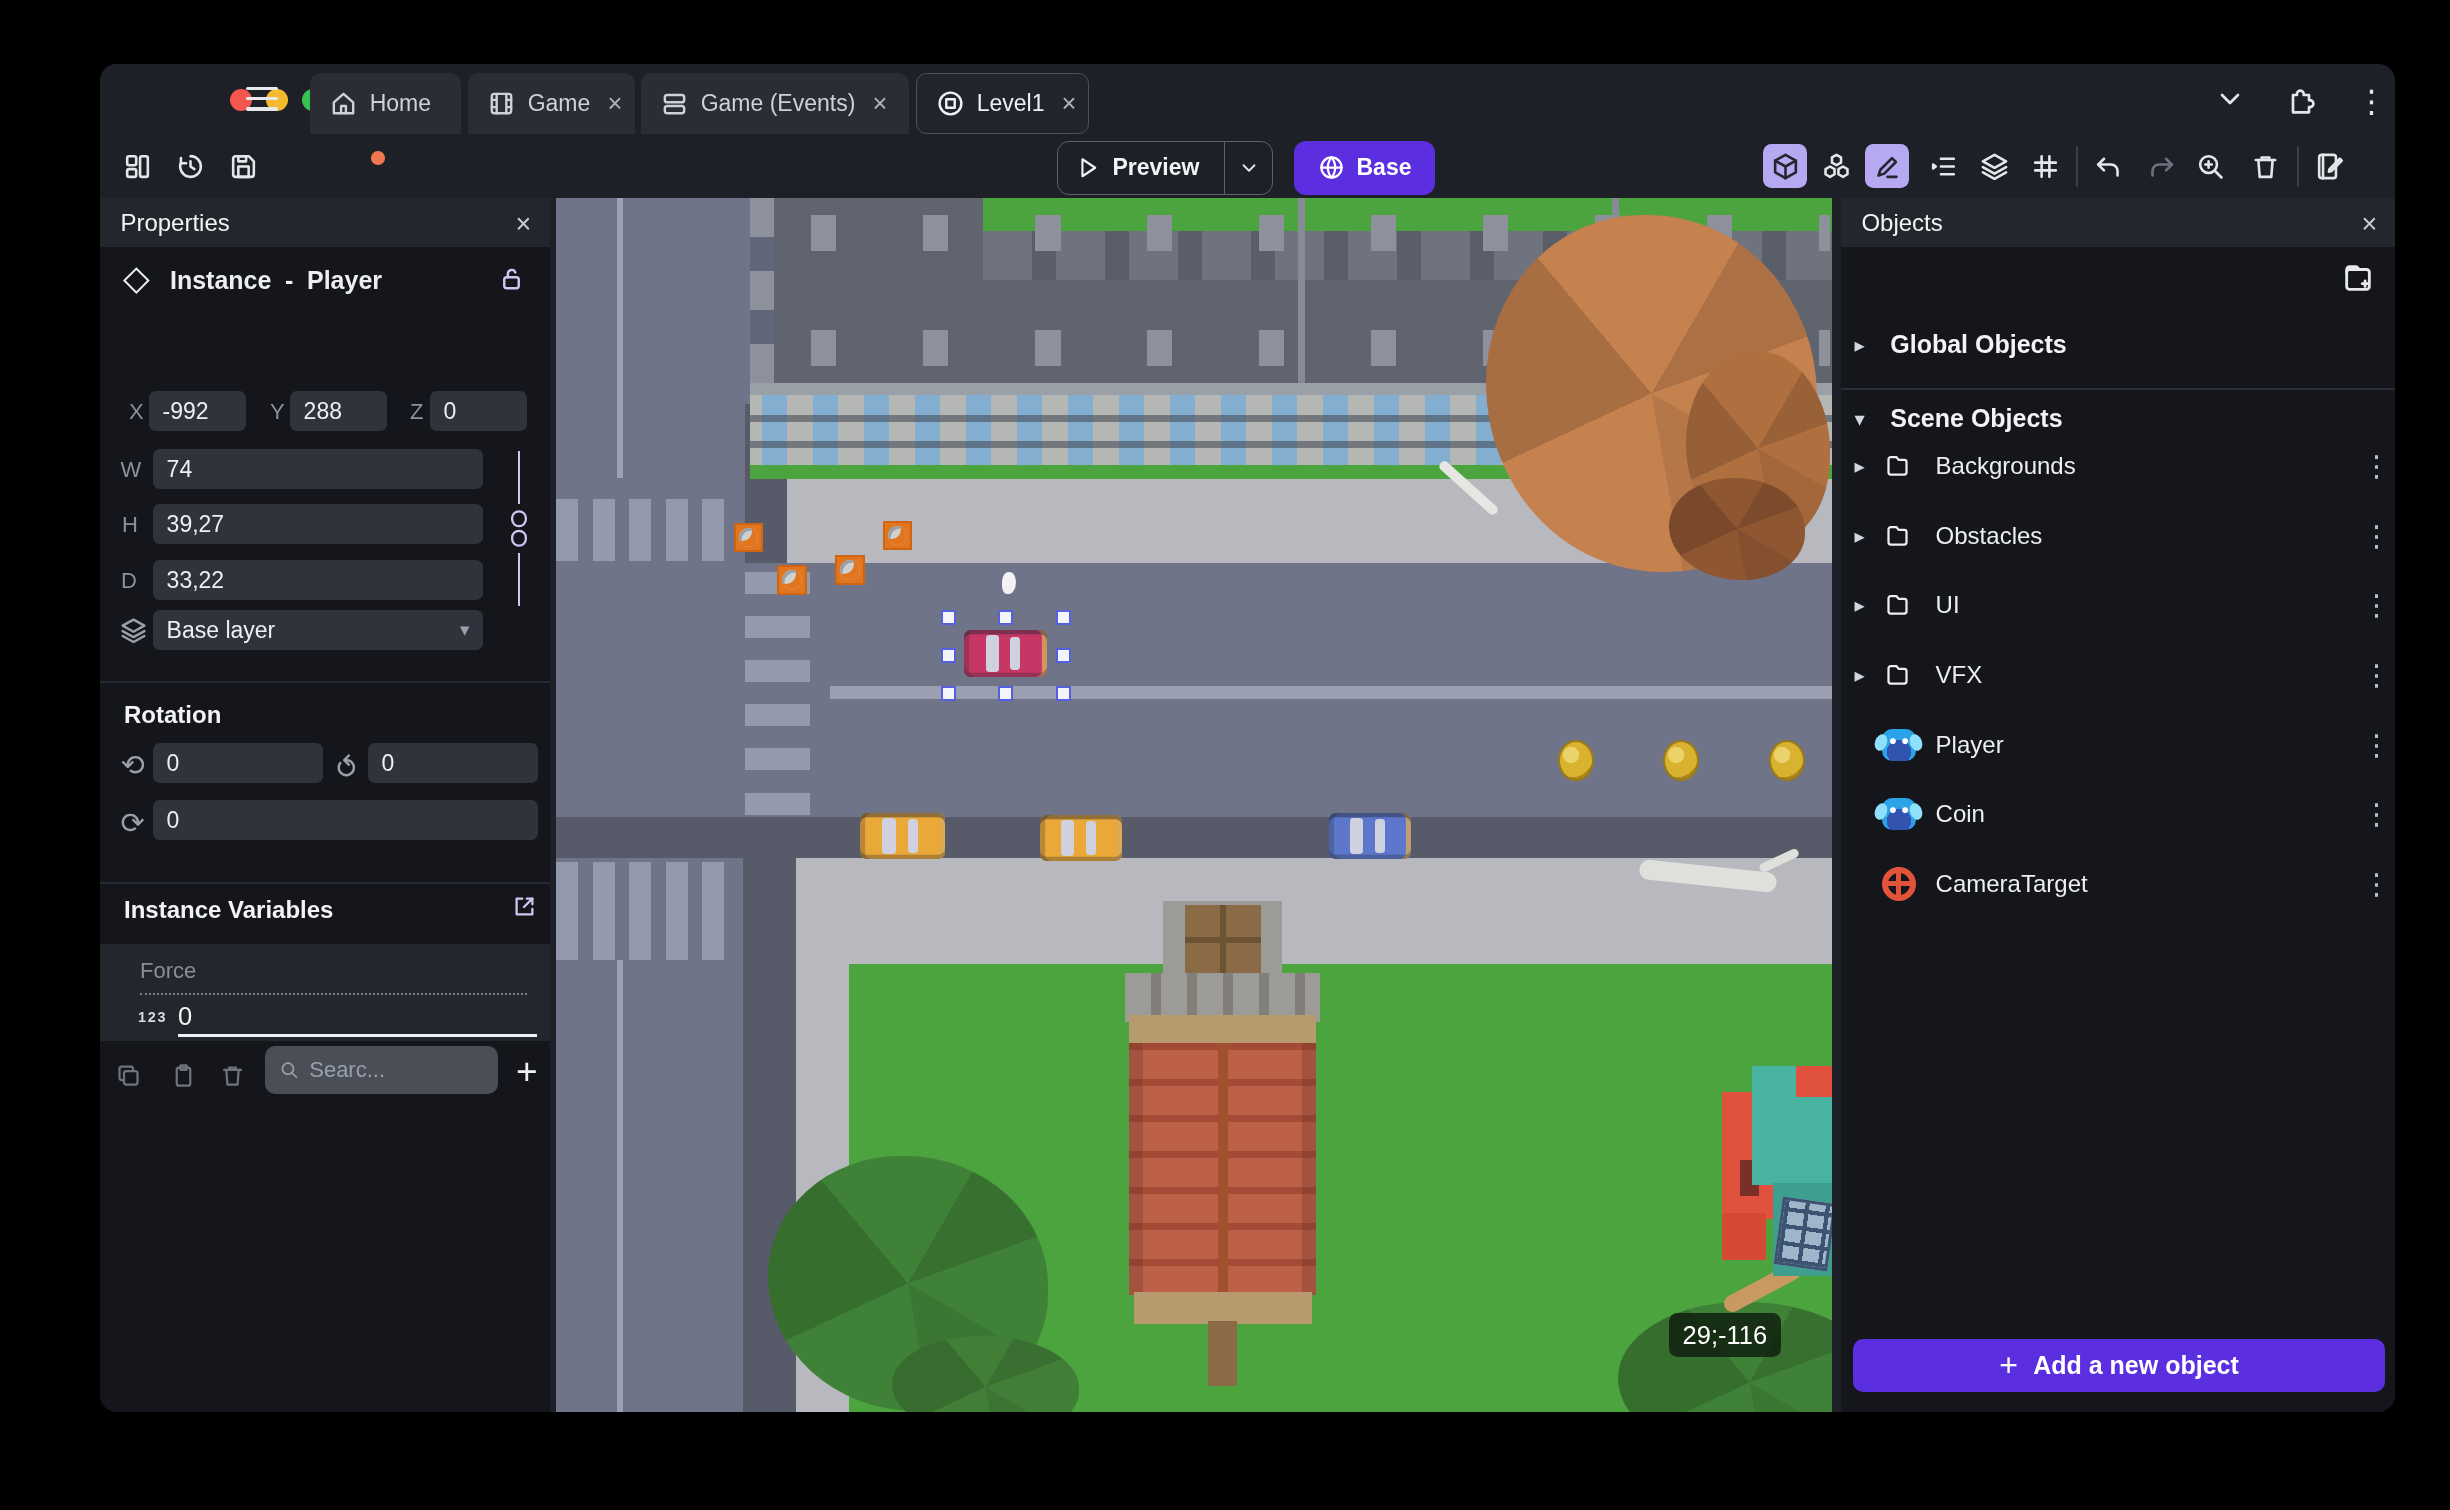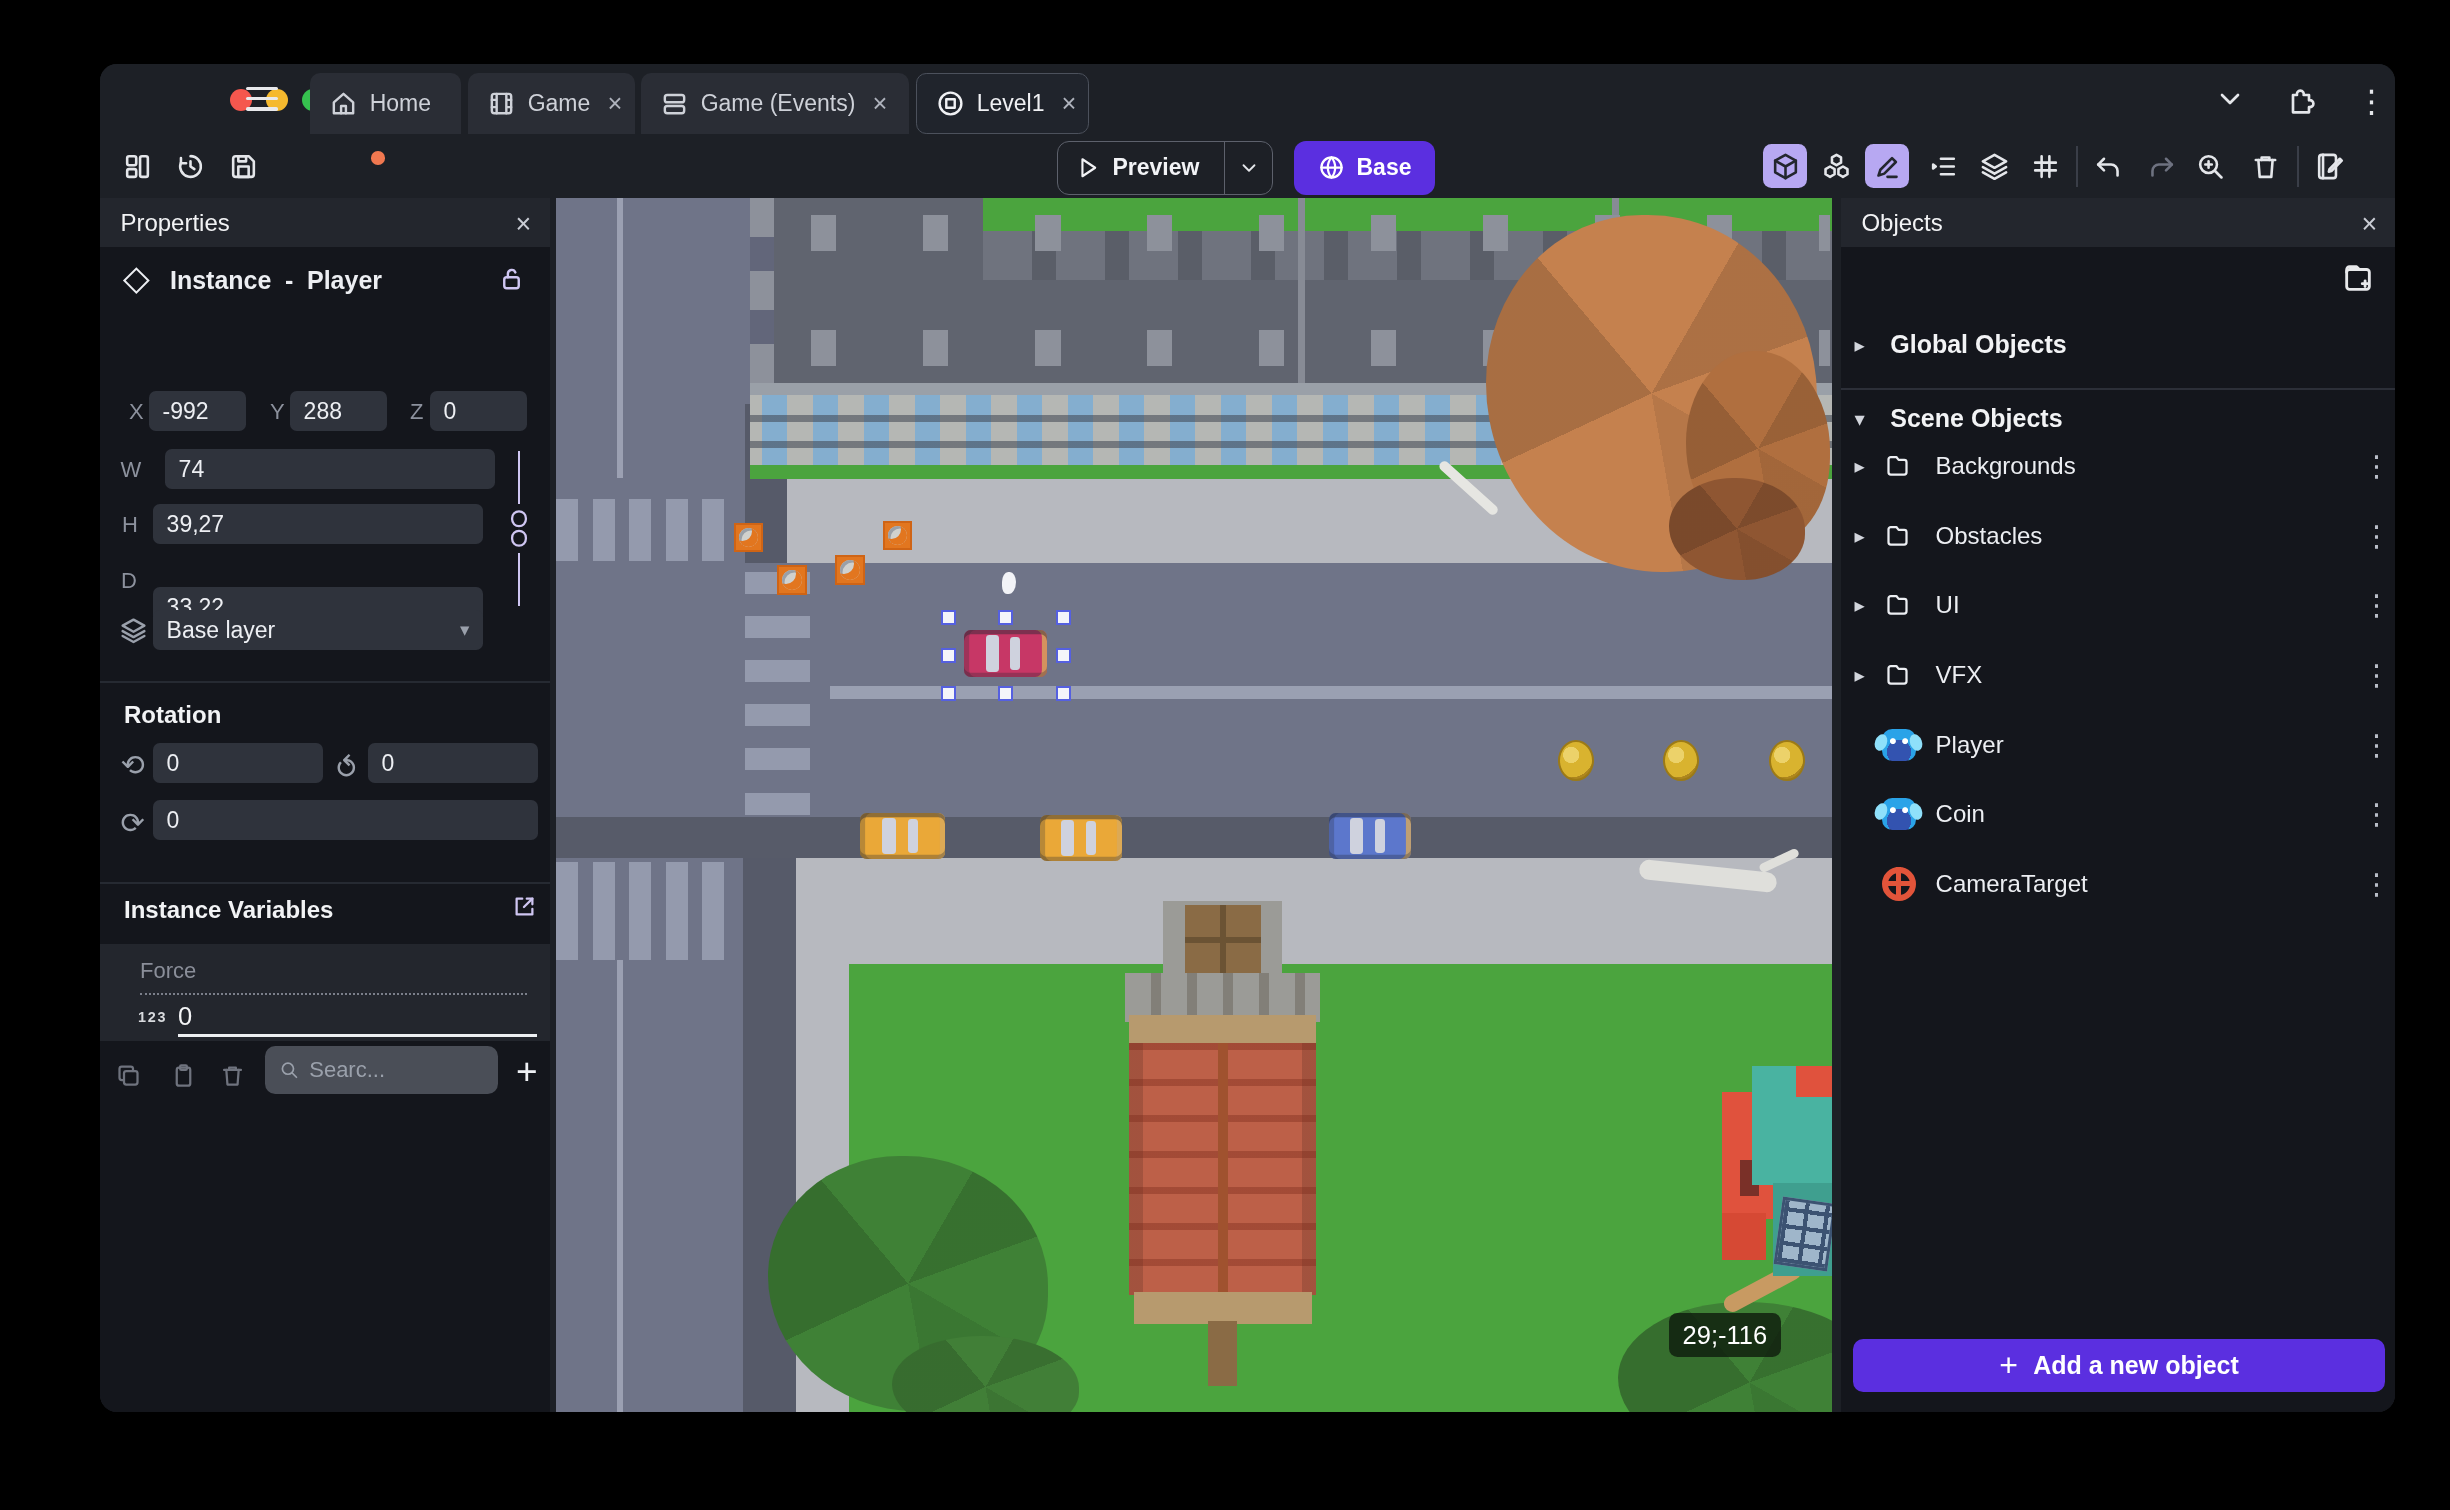--- a/index.html
+++ b/index.html
@@ -356,25 +356,25 @@
 
 
     <span class="lbl coord-lbl" style="left:29px">X</span>
     <input class="inp" style="left: 49px; top: 193px; width: 97px;" readonly="" value="-992">
     <span class="lbl coord-lbl" style="left:170px">Y</span>
     <input class="inp" style="left: 190px; top: 193px; width: 97px;" readonly="" value="288">
     <span class="lbl coord-lbl" style="left:310px">Z</span>
     <input class="inp" style="left: 330px; top: 193px; width: 97px;" readonly="" value="0">
 
     <span class="lbl dim-lbl" style="left:20.4px; top:259px">W</span>
-    <input class="inp" style="left: 53px; top: 251px; width: 330px; margin-left: 12px;" readonly="" value="74">
+    <input class="inp" style="left: 53px; top: 251px; width: 330px;" readonly="" value="74">
     <span class="lbl dim-lbl" style="left:22px; top:314px">H</span>
     <input class="inp" style="left: 53px; top: 306px; width: 330px;" readonly="" value="39,27">
     <span class="lbl dim-lbl" style="left:21px; top:370px">D</span>
-    <input class="inp" style="left: 53px; top: 362px; width: 330px; margin-top: 27px;" readonly="" value="33,22">
+    <input class="inp" style="left: 53px; top: 362px; width: 330px;" readonly="" value="33,22">
 
     <div id="link-col">
       <span class="bar" style="top:-1.7px; height:53px"></span>
       <span class="bar" style="top:100px; height:53px"></span>
       <svg style="position:absolute; left:-8.5px; top:56px" width="24" height="39" viewBox="0 0 20 34" stroke="#cfc6f2">
           <rect x="4" y="2" width="12" height="13" rx="6"></rect>
           <rect x="4" y="19" width="12" height="13" rx="6"></rect>
         </svg>
     </div>
 

